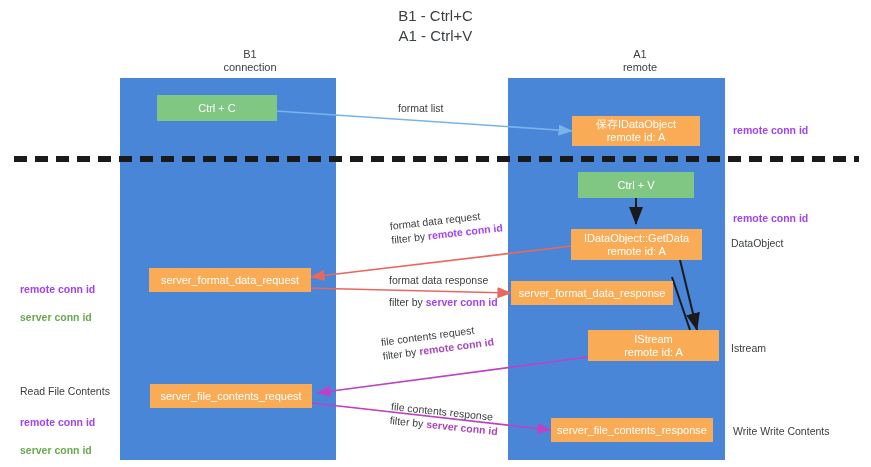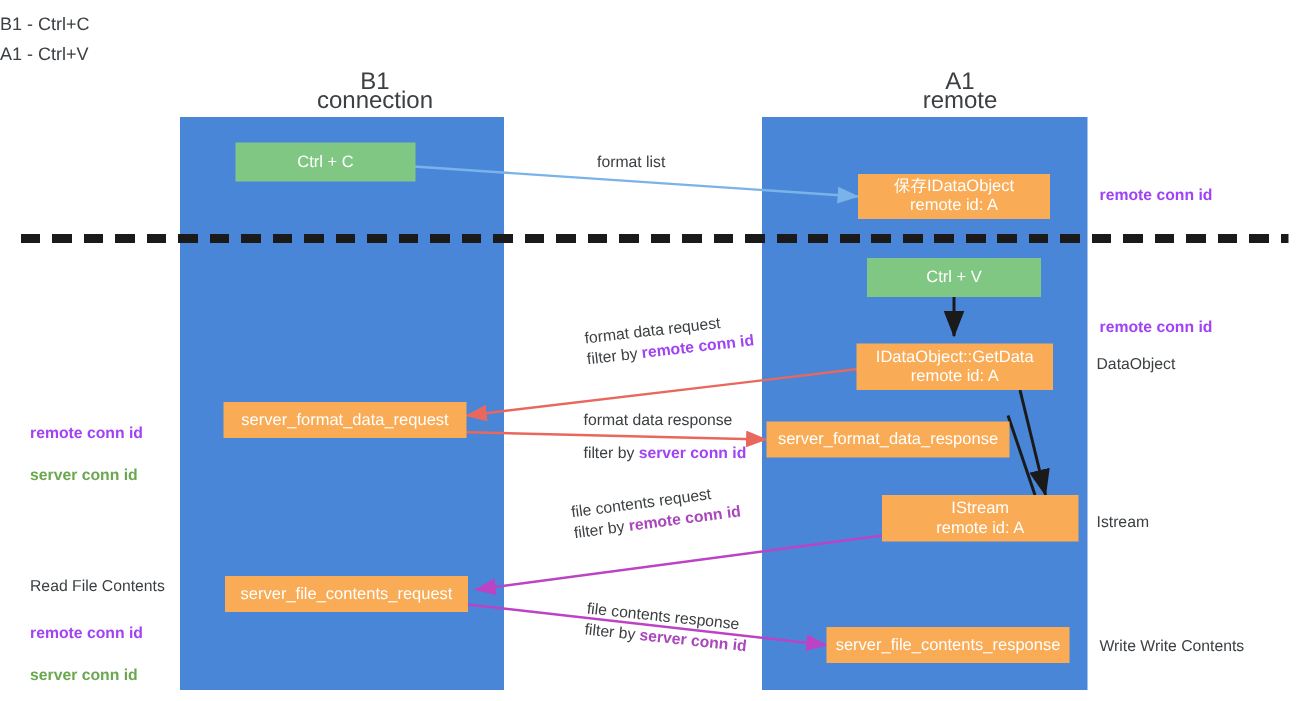--- a/index.html
+++ b/index.html
@@ -10,28 +10,29 @@
     position:relative;
     overflow:hidden;
     color:#3c4043;
   }
   #canvas{position:absolute;left:0;top:0;width:871px;height:467px;}
   .abs{position:absolute;}
 
   
   .title{
     left:0;top:6px;width:871px;
-    font-size:12px;line-height:20px;
+    text-align:center;
+    font-size:15px;line-height:20px;
     color:#3c4043;
     white-space:pre-line;
   }
 
   
   .colhead{
-    font-size:16px;line-height:13px;
+    font-size:11px;line-height:13px;
     text-align:center;color:#3c4043;
     white-space:pre-line;
   }
   .colhead.b1{left:150px;top:48px;width:200px;}
   .colhead.a1{left:540px;top:48px;width:200px;}
 
   
   .lane{background:#4a86d8;}
   .lane.b1{left:120px;top:78px;width:216px;height:382px;}
   .lane.a1{left:508px;top:78px;width:217px;height:382px;}

